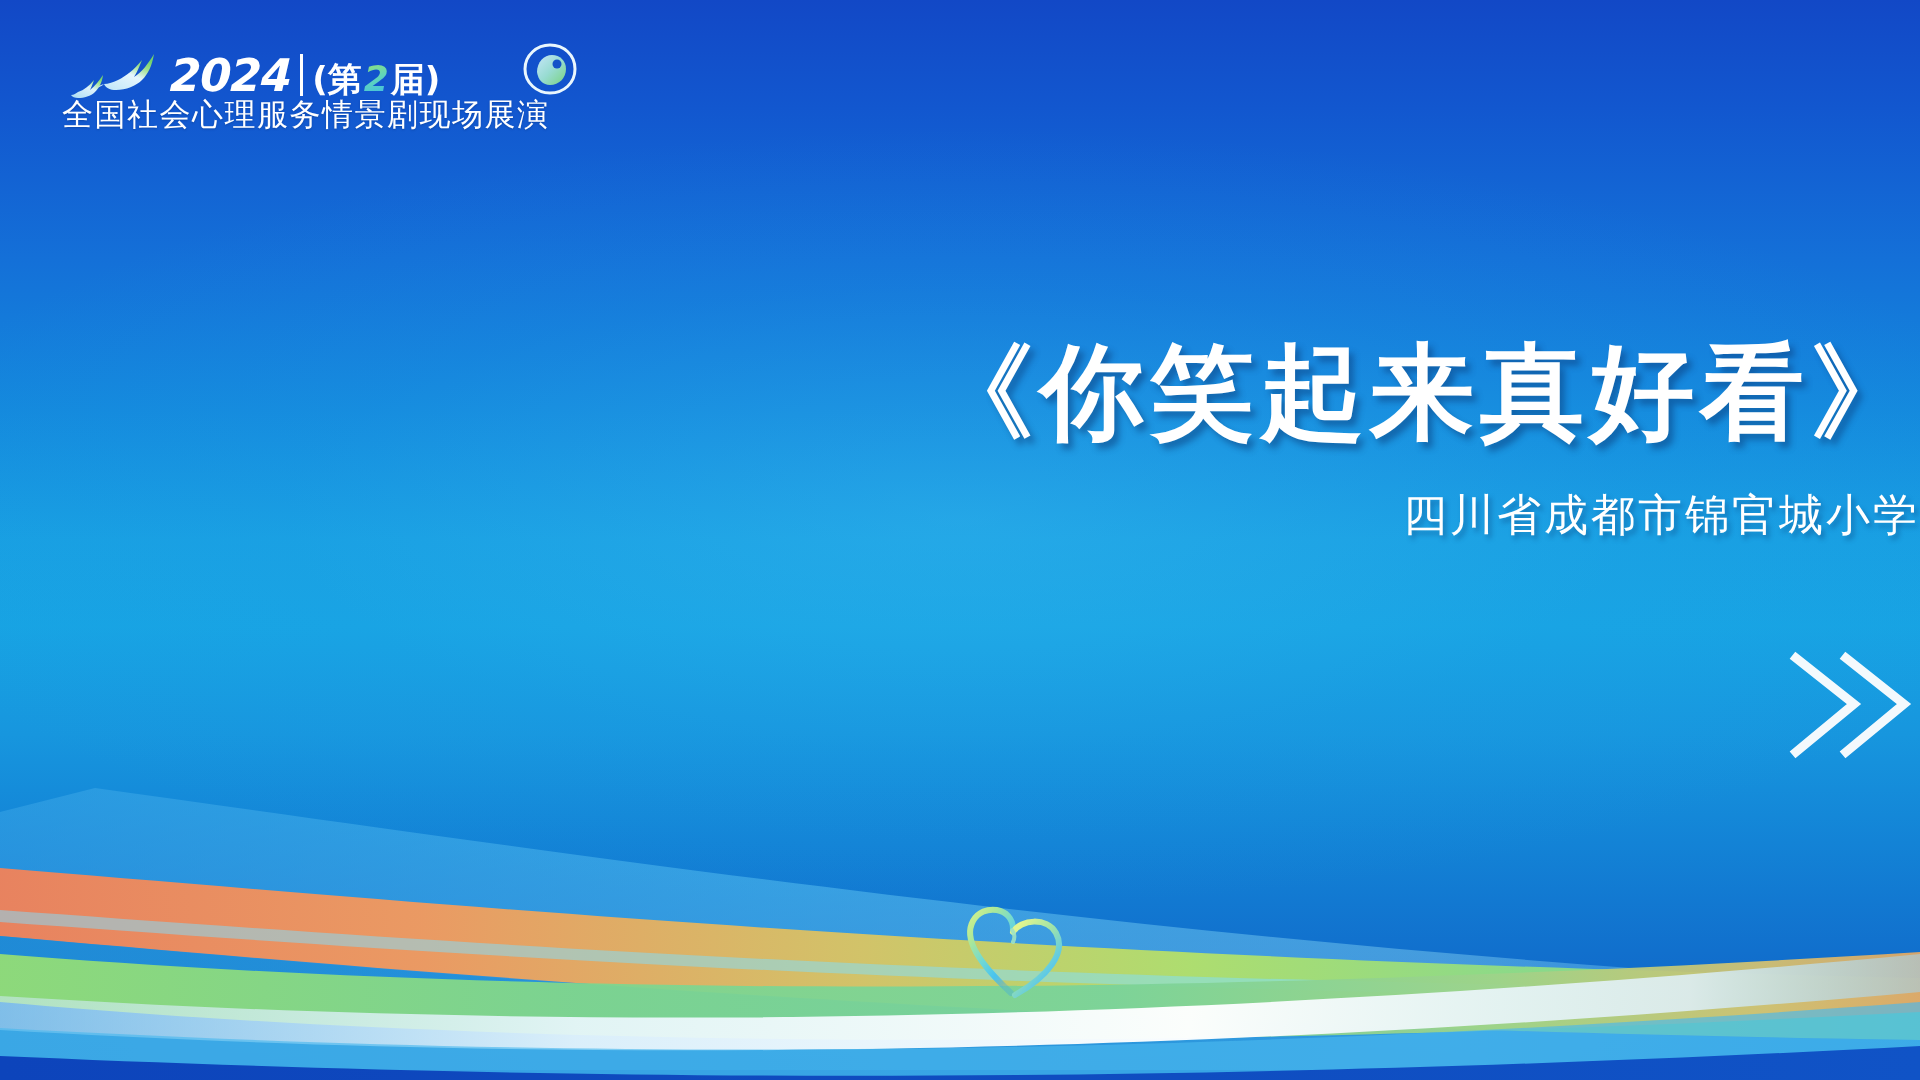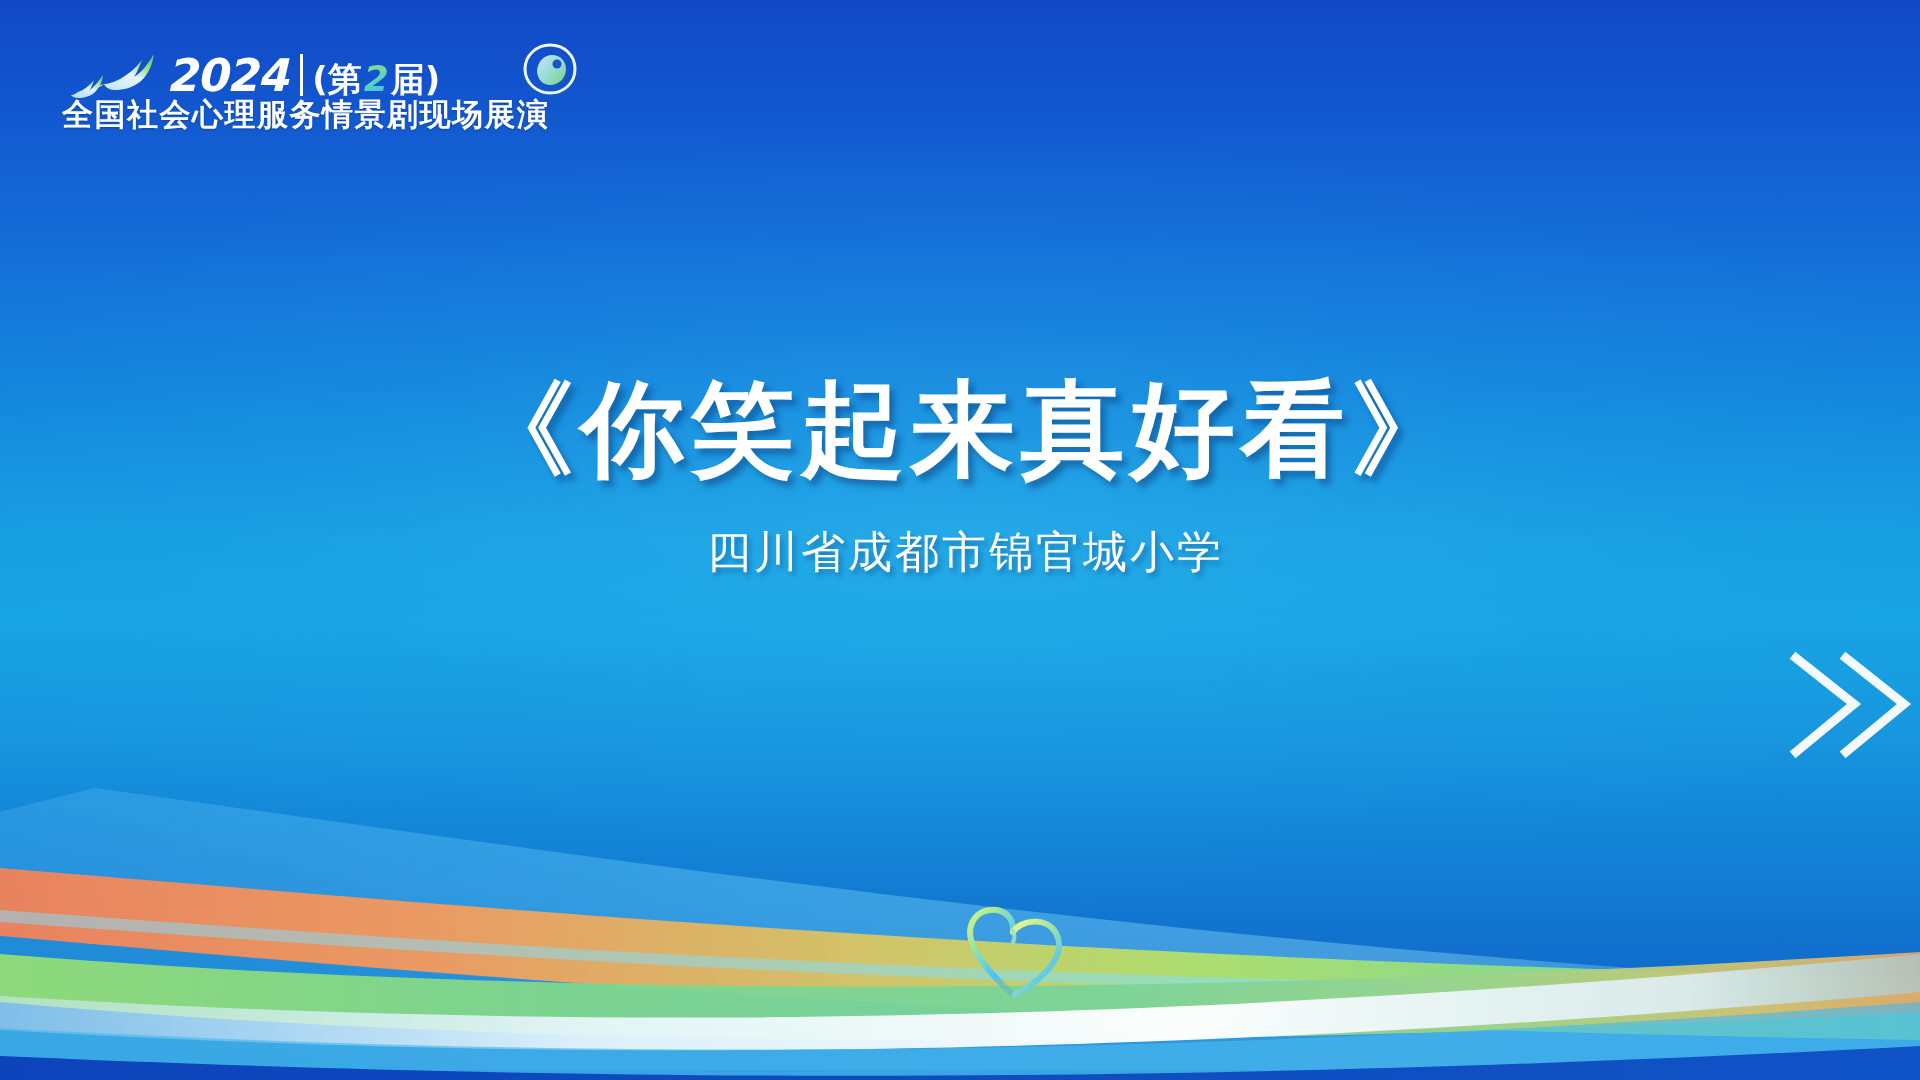--- a/index.html
+++ b/index.html
@@ -92,21 +92,21 @@
     background-clip: text;
     color: transparent;
     padding: 0 2px;
     font-style: italic;
   }
   .logo-row2 {
     position: absolute;
     left: 0px;
     top: 52px;
     font-size: 31px;
-    font-weight: bold;
+    font-weight: normal;
     letter-spacing: 1.5px;
     color: #ffffff;
     white-space: nowrap;
     text-shadow: 0 1px 2px rgba(4,40,100,0.35);
   }
 
   
   .doves { position: absolute; left: 0; top: 4px; width: 110px; height: 54px; }
 
   
@@ -116,22 +116,22 @@
     top: 0px;
     width: 62px;
     height: 54px;
   }
 
   
   #title-block {
     position: absolute;
     left: 0;
     right: 0;
-    top: 373px;
-    text-align: center;
+    top: 336px;
+    text-align: right;
     margin-left: 11px;
   }
   #main-title {
     font-family: "Liberation Serif", "DejaVu Serif", serif;
     font-weight: bold;
     font-size: 104px;
     line-height: 1.1;
     color: #ffffff;
     letter-spacing: 6px;
     text-shadow: 5px 6px 6px rgba(8,52,110,0.45);

